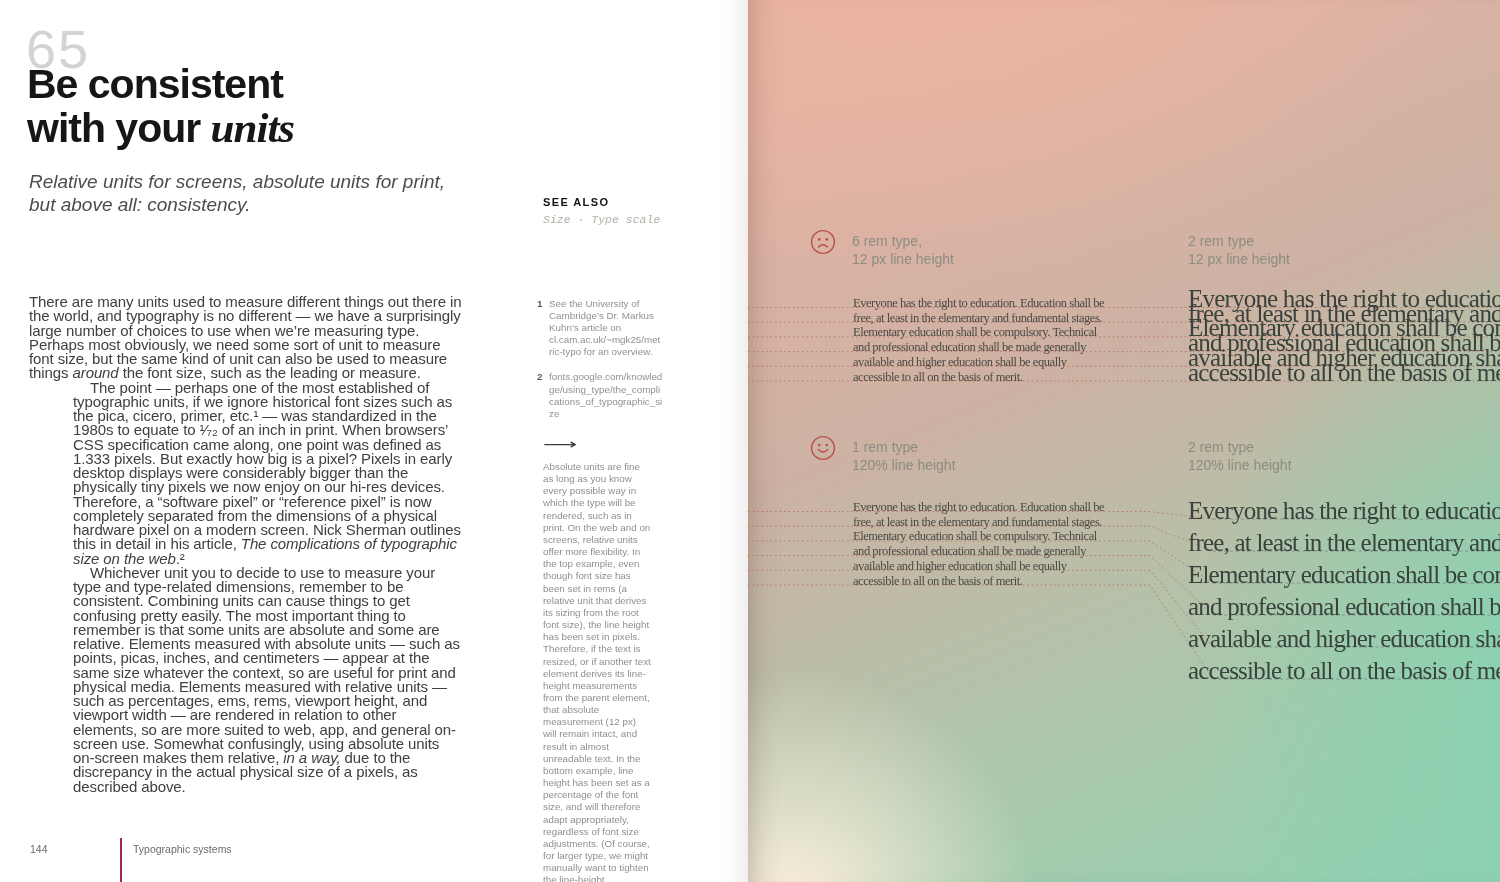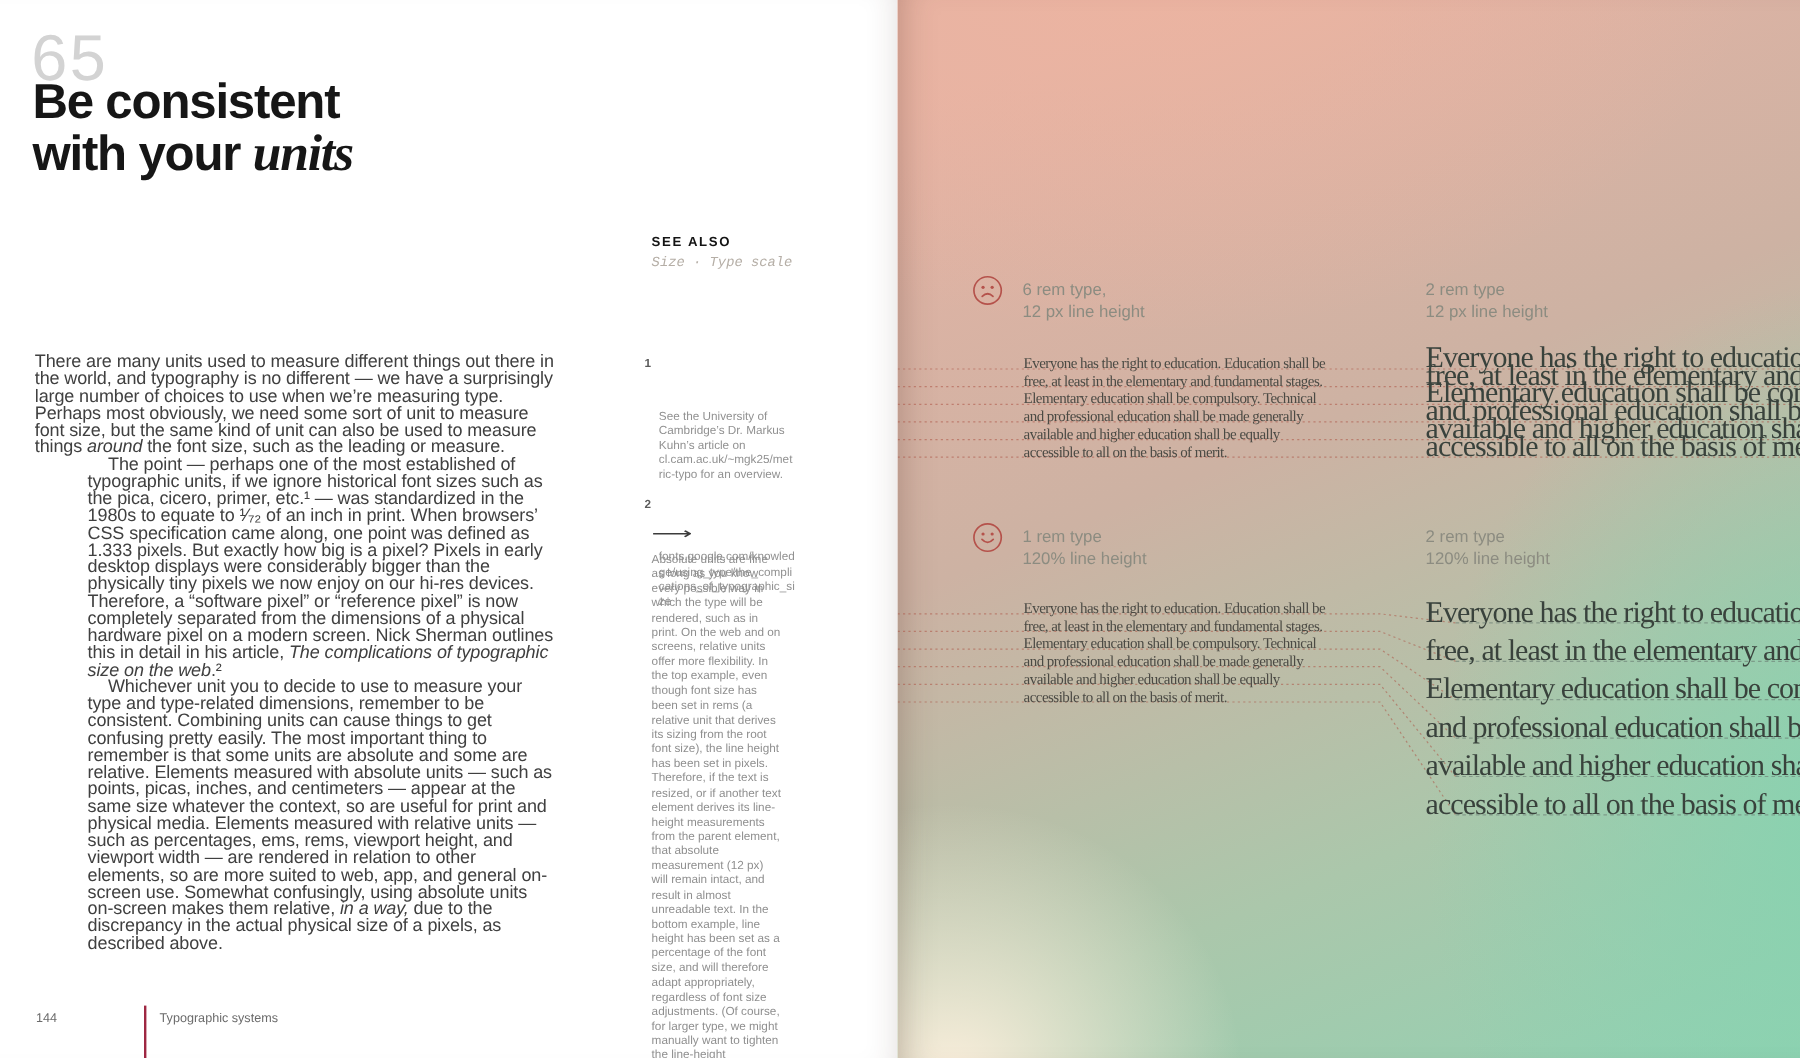--- a/index.html
+++ b/index.html
@@ -22,21 +22,21 @@
   .it { font-style:italic; }
 
   .see-also { position:absolute; left:543px; top:196px; }
   .see-also .sa-label { font-size:11px; font-weight:700; letter-spacing:1.4px; color:#141414; }
   .see-also .sa-refs { margin-top:5px; font-family:Liberation Mono, monospace; font-style:italic;
                        font-size:11.5px; color:#b5aea6; }
 
   .footnotes { position:absolute; left:537px; top:298px; width:126px; }
   .footnote { display:flex; margin-bottom:13px; }
   .fn-num { width:12px; flex:0 0 12px; font-size:9.8px; font-weight:700; color:#5a5a5a; line-height:12.1px; }
-  .fn-text { font-size:9.8px; line-height:12.1px; color:#919191; overflow-wrap:anywhere;margin-top:44px; }
+  .fn-text { font-size:9.8px; line-height:12.1px; color:#919191; overflow-wrap:anywhere; }
   .fn-text.underlined { text-decoration-color:#b9b9b9; }
 
   .arrow-glyph { position:absolute; left:543px; top:436px; font-size:14px; color:#3c3c3c;
                  transform:scaleX(1.7); transform-origin:left center; }
   .side-note { position:absolute; left:543px; top:461px; width:108px; font-size:9.8px;
                line-height:12.15px; color:#8f8f8f; }
 
   .footer-pagenum { position:absolute; left:30px; top:843px; font-size:10.5px; color:#6b6b6b; }
   .footer-rule { position:absolute; left:120px; top:838px; width:2px; height:44px; background:#9e2742; }
   .footer-section { position:absolute; left:133px; top:843px; font-size:10.5px; color:#6b6b6b;text-align:right; }
@@ -65,20 +65,21 @@
 <body>
 
 <div id="stage">
 
   <div id="left-page">
     <div class="chapter-num">65</div>
 
     <h1 class="title"><span>Be consistent</span><br>
       <span>with your </span><span class="t-italic">units</span></h1>
 
+    <div class="subtitle">Relative units for screens, absolute units for print, but above all: consistency.</div>
 
     <div class="body-copy">
       <p><span>There are many units used to measure different things out there in the world, and typography is no different — we have a surprisingly large number of choices to use when we’re measuring type. Perhaps most obviously, we need some sort of unit to measure font size, but the same kind of unit can also be used to measure things </span><span class="it">around</span><span> the font size, such as the leading or measure.</span></p>
       <p class="indent"><span>The point — perhaps one of the most established of typographic units, if we ignore historical font sizes such as the pica, cicero, primer, etc.¹ — was standardized in the 1980s to equate to ¹⁄₇₂ of an inch in print. When browsers’ CSS specification came along, one point was defined as 1.333 pixels. But exactly how big is a pixel? Pixels in early desktop displays were considerably bigger than the physically tiny pixels we now enjoy on our hi-res devices. Therefore, a “software pixel” or “reference pixel” is now completely separated from the dimensions of a physical hardware pixel on a modern screen. Nick Sherman outlines this in detail in his article, </span><span class="it">The complications of typographic size on the web</span><span>.²</span></p>
       <p class="indent"><span>Whichever unit you to decide to use to measure your type and type-related dimensions, remember to be consistent. Combining units can cause things to get confusing pretty easily. The most important thing to remember is that some units are absolute and some are relative. Elements measured with absolute units — such as points, picas, inches, and centimeters — appear at the same size whatever the context, so are useful for print and physical media. Elements measured with relative units — such as percentages, ems, rems, viewport height, and viewport width — are rendered in relation to other elements, so are more suited to web, app, and general on-screen use. Somewhat confusingly, using absolute units on-screen makes them relative, </span><span class="it">in a way,</span><span> due to the discrepancy in the actual physical size of a pixels, as described above.</span></p>
     </div>
 
     <div class="see-also">
       <div class="sa-label">SEE ALSO</div>
       <div class="sa-refs">Size · Type scale</div>

